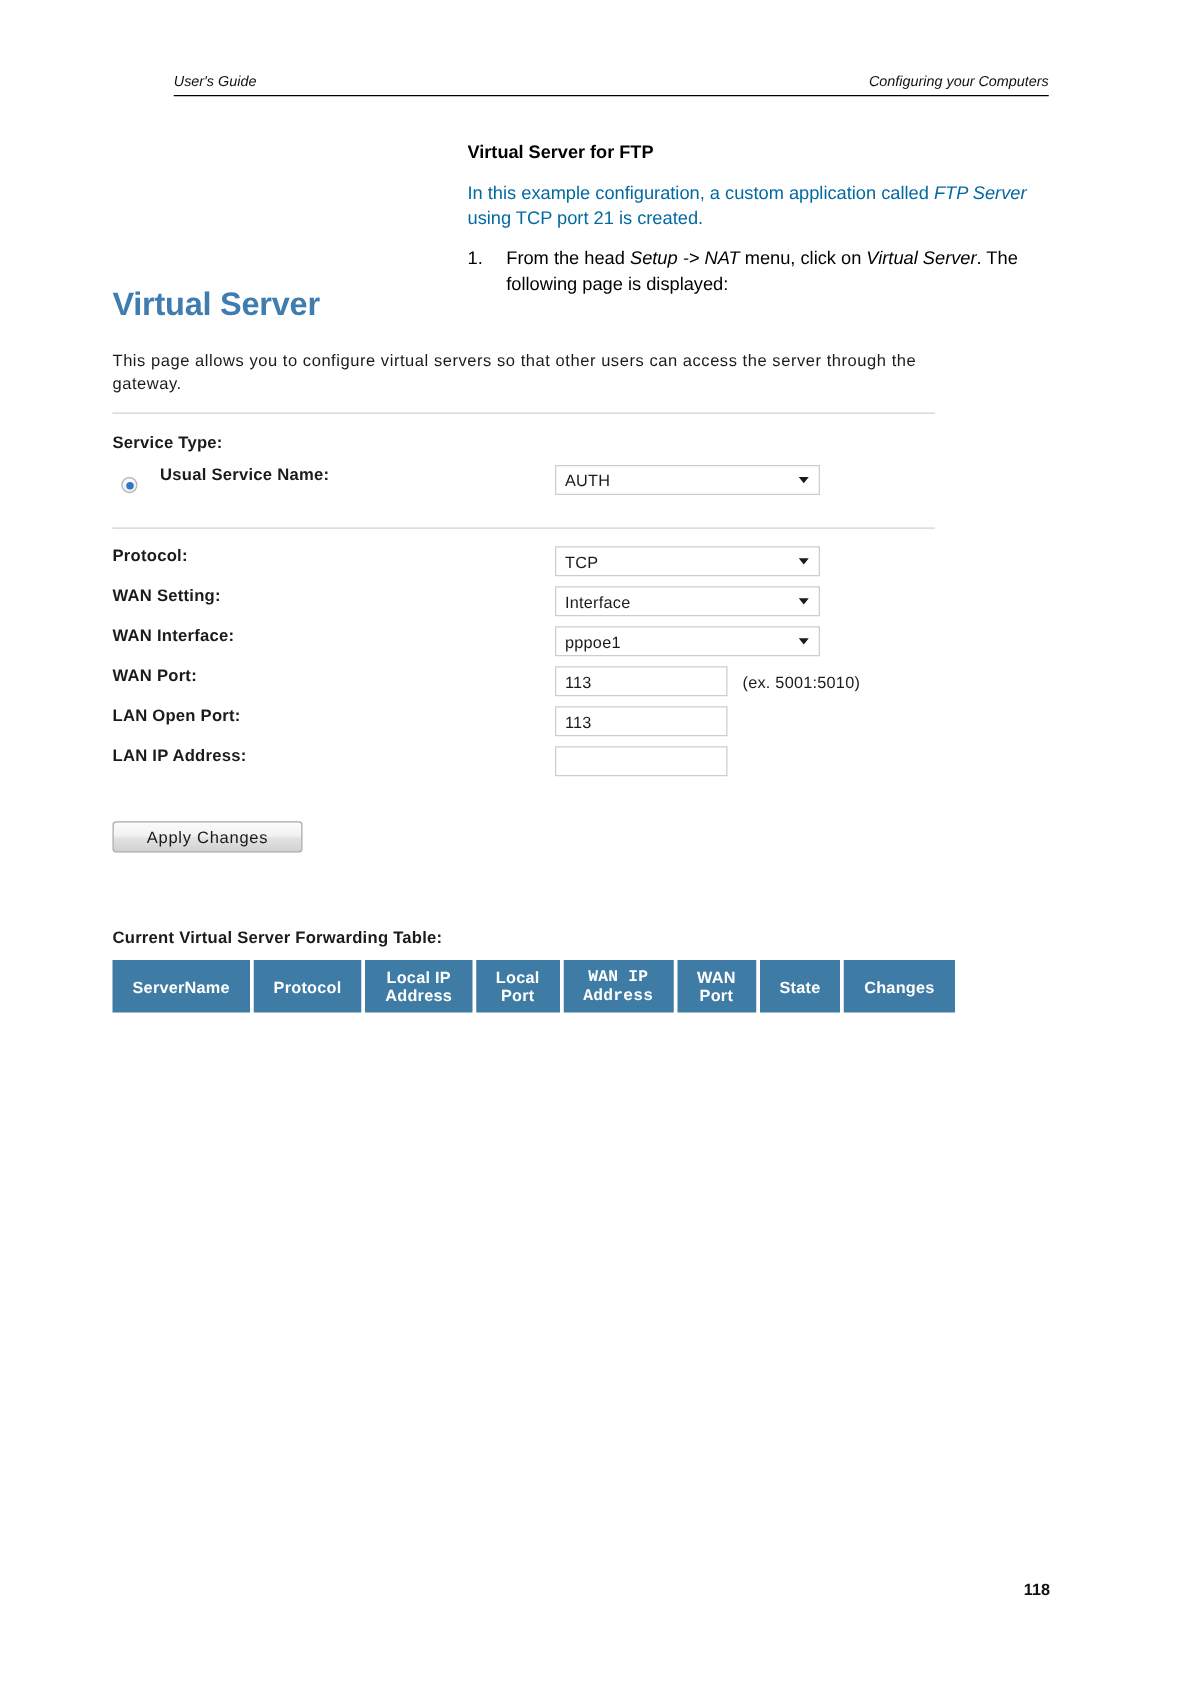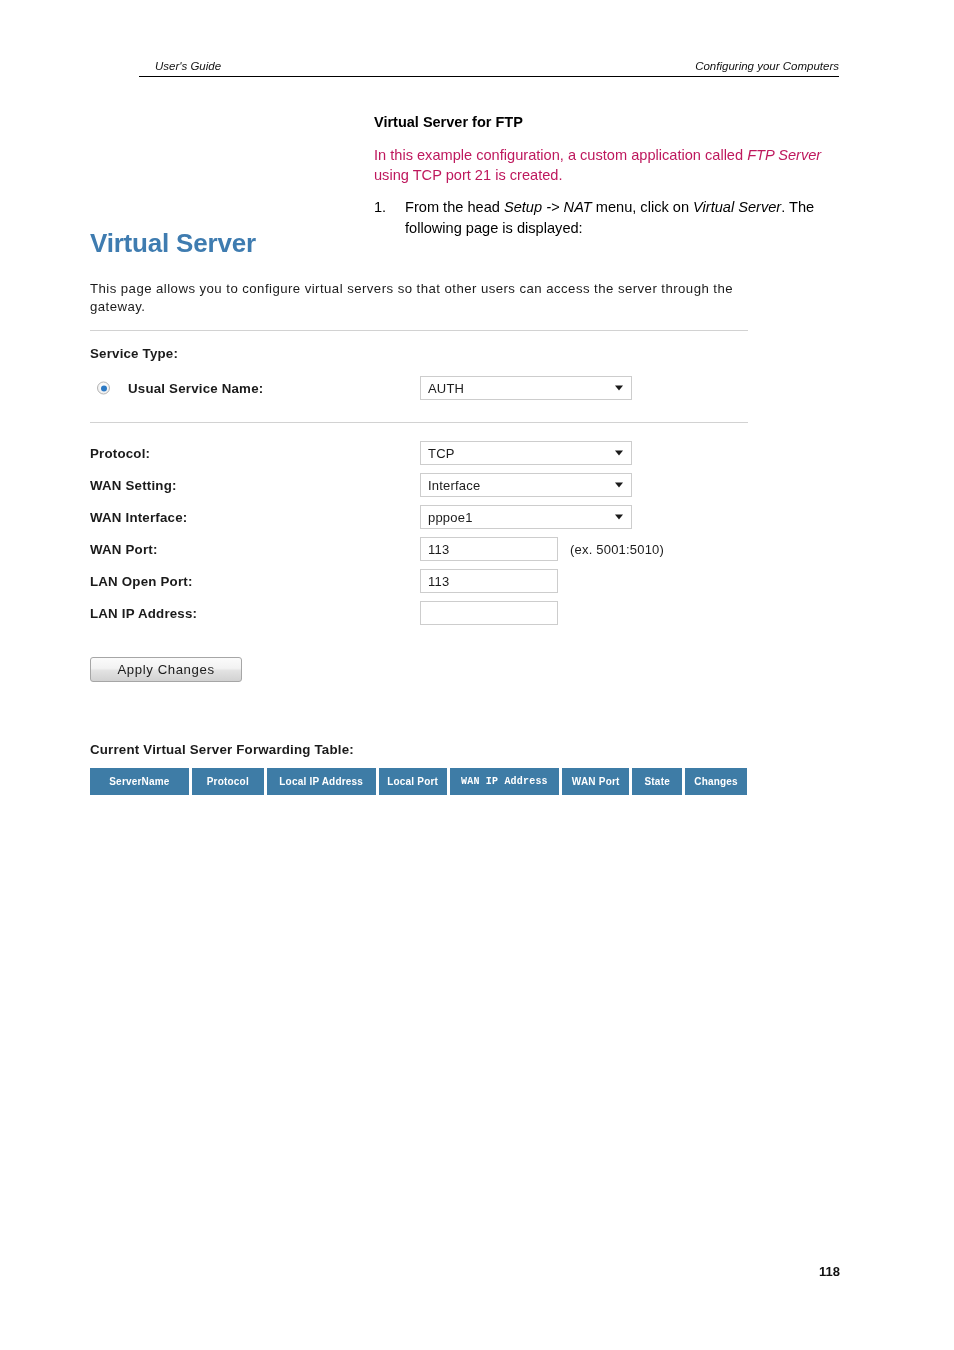--- a/index.html
+++ b/index.html
@@ -28,42 +28,42 @@
   .page-header .hdr-left,
   .page-header .hdr-right {
     position: absolute;
     bottom: 3px;
     font-style: italic;
     font-size: 11.5px;
     line-height: 13px;
     color: #111111;
     white-space: nowrap;
   }
-  .page-header .hdr-left  { left: 16px; }
+  .page-header .hdr-left  { left: 0; }
   .page-header .hdr-right { right: 0; }
 
   
   .doc-block {
     position: absolute;
     left: 374px;
     top: 113px;
     width: 470px;
   }
   .doc-heading {
     font-size: 14.5px;
     font-weight: bold;
     line-height: 19px;
     margin: 0 0 13px 0;
     color: #000;
   }
   .doc-para {
     font-size: 14.6px;
     line-height: 20px;
     margin: 0 0 12px 0;
-    color: #be185d;
+    color: #0369a1;
   }
   .doc-list {
     position: relative;
     margin: 0;
     padding: 0;
   }
   .doc-list-item {
     position: relative;
     padding-left: 31px;
     font-size: 14.6px;
@@ -114,21 +114,22 @@
     letter-spacing: 0.2px;
     line-height: 18px;
   }
 
   
   .form-area { position: relative; }
   .form-row {
     position: relative;
     height: 32px;
     display: flex;
-    align-items: center;
+    align-items: flex-start;
+    gap: 24px;
   }
   .row-label {
     width: 330px;
     font-size: 13.3px;
     font-weight: bold;
     color: #1b1b1b;
     letter-spacing: 0.2px;
     display: flex;
     align-items: center;
   }
@@ -237,25 +238,25 @@
 
   table.fwd-table {
     border-collapse: separate;
     border-spacing: 3px;
     margin-left: -3px;
     table-layout: fixed;
   }
   table.fwd-table th {
     background: #3e7ca6;
     color: #ffffff;
-    font-size: 10px;
+    font-size: 13px;
     font-weight: bold;
     letter-spacing: 0.2px;
     line-height: 15px;
-    padding: 6px 6px;
+    padding: 6px 16px;
     vertical-align: middle;
     text-align: center;
   }
   .c-servername { width: 96px; }
   .c-protocol   { width: 66px; }
   .c-localip    { width: 116px; }
   .c-localport  { width: 66px; }
   .c-wanip      { width: 116px; font-family: Liberation Mono, monospace; }
   .c-wanport    { width: 66px; }
   .c-state      { width: 42px; }

